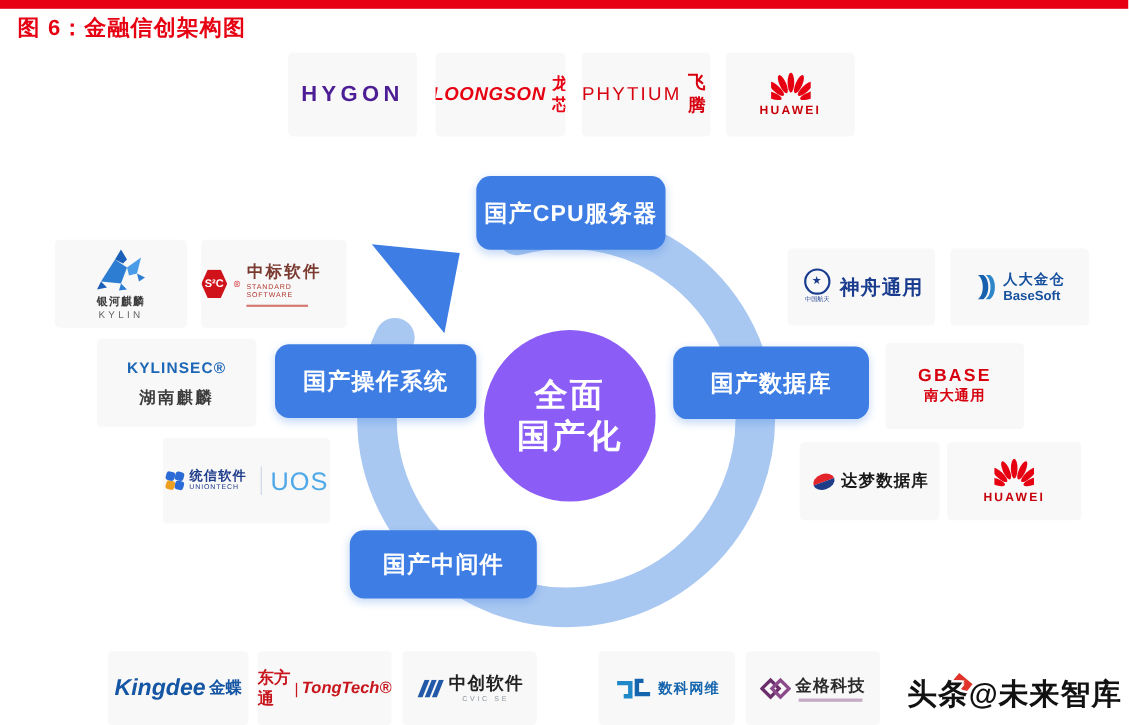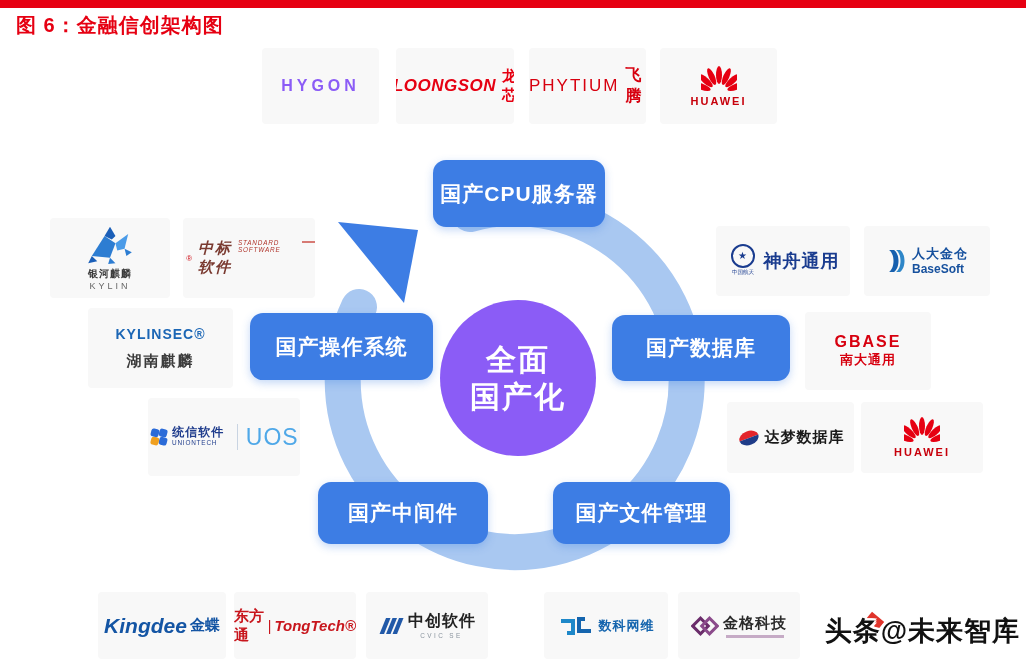--- a/index.html
+++ b/index.html
@@ -14,21 +14,21 @@
         align-items:center;justify-content:center;overflow:hidden;z-index:2;}
   .row{display:flex;align-items:center;gap:6px;}
   
   .node{position:absolute;background:#3D7DE4;border-radius:13px;display:flex;align-items:center;justify-content:center;
         color:#fff;font-weight:bold;font-size:21px;letter-spacing:1px;z-index:3;
         box-shadow:0 3px 8px rgba(61,125,228,.30);}
   .center-circle{position:absolute;left:440px;top:300px;width:156px;height:156px;border-radius:50%;
         background:#8b5cf6;color:#fff;display:flex;flex-direction:column;align-items:center;justify-content:center;
         font-weight:bold;font-size:30px;line-height:1.25;z-index:3;letter-spacing:2px;}
   
-  .hygon-t{color:#8b5cf6;font-size:16px;font-weight:600;letter-spacing:4px;}
+  .hygon-t{color:#4c1d95;font-size:20px;font-weight:600;letter-spacing:4px;}
   .loong-en{color:#E60012;font-size:17px;font-weight:bold;font-style:italic;letter-spacing:.5px;}
   .loong-cn{color:#E60012;font-size:15px;font-weight:bold;}
   .phy-en{color:#D7000F;font-size:17px;letter-spacing:2px;font-weight:500;}
   .phy-cn{color:#D7000F;font-size:16px;font-weight:bold;}
   .huawei-t{color:#C7000B;font-size:11px;font-weight:bold;letter-spacing:2px;margin-top:2px;}
   .kylin-cn{color:#3a3a3a;font-size:10px;font-weight:bold;letter-spacing:1px;margin-top:2px;}
   .kylin-en{color:#666;font-size:9px;letter-spacing:3px;}
   .s2c-badge{width:28px;height:26px;background:#D0121B;color:#fff;font-size:10px;font-weight:bold;
         display:flex;align-items:center;justify-content:center;
         clip-path:polygon(25% 0,75% 0,100% 50%,75% 100%,25% 100%,0 50%);}
@@ -123,21 +123,21 @@
       <polygon points="44,26 52,30 46,34" fill="#2D7DD2"></polygon>
     </svg>
     <span class="kylin-cn">银河麒麟</span>
     <span class="kylin-en">KYLIN</span>
   </div>
 
   <div class="card" style="left:183px;top:218px;width:132px;height:80px;">
     <div class="row">
       <span class="s2c-badge">S²C</span>
       <span class="s2c-reg">®</span>
-      <span style="display:flex;font-style:italic;">
+      <span style="display:flex;flex-direction:column;">
         <span class="zb-cn">中标软件</span>
         <span class="zb-en">STANDARD SOFTWARE</span>
         <span class="zb-bar"></span>
       </span>
     </div>
   </div>
 
   <div class="card" style="left:88px;top:308px;width:145px;height:80px;">
     <span class="ksec-en">KYLINSEC®</span>
     <span class="ksec-cn">湖南麒麟</span>
@@ -266,21 +266,20 @@
         <span class="jg-cn">金格科技</span>
         <span class="jg-bar"></span>
       </span>
     </div>
   </div>
 
   <div class="node" style="left:433px;top:160px;width:172px;height:67px;">国产CPU服务器</div>
   <div class="node" style="left:250px;top:313px;width:183px;height:67px;">国产操作系统</div>
   <div class="node" style="left:612px;top:315px;width:178px;height:66px;">国产数据库</div>
   <div class="node" style="left:318px;top:482px;width:170px;height:62px;">国产中间件</div>
-  <div class="node" style="left:553px;top:482px;width:177px;height:62px;">国产文件管理</div>
 
   <div class="center-circle">
     <span>全面</span>
     <span>国产化</span>
   </div>
 
   <div class="watermark">
     <span class="wm-red"></span>
     <span>头条@未来智库</span>
   </div>

